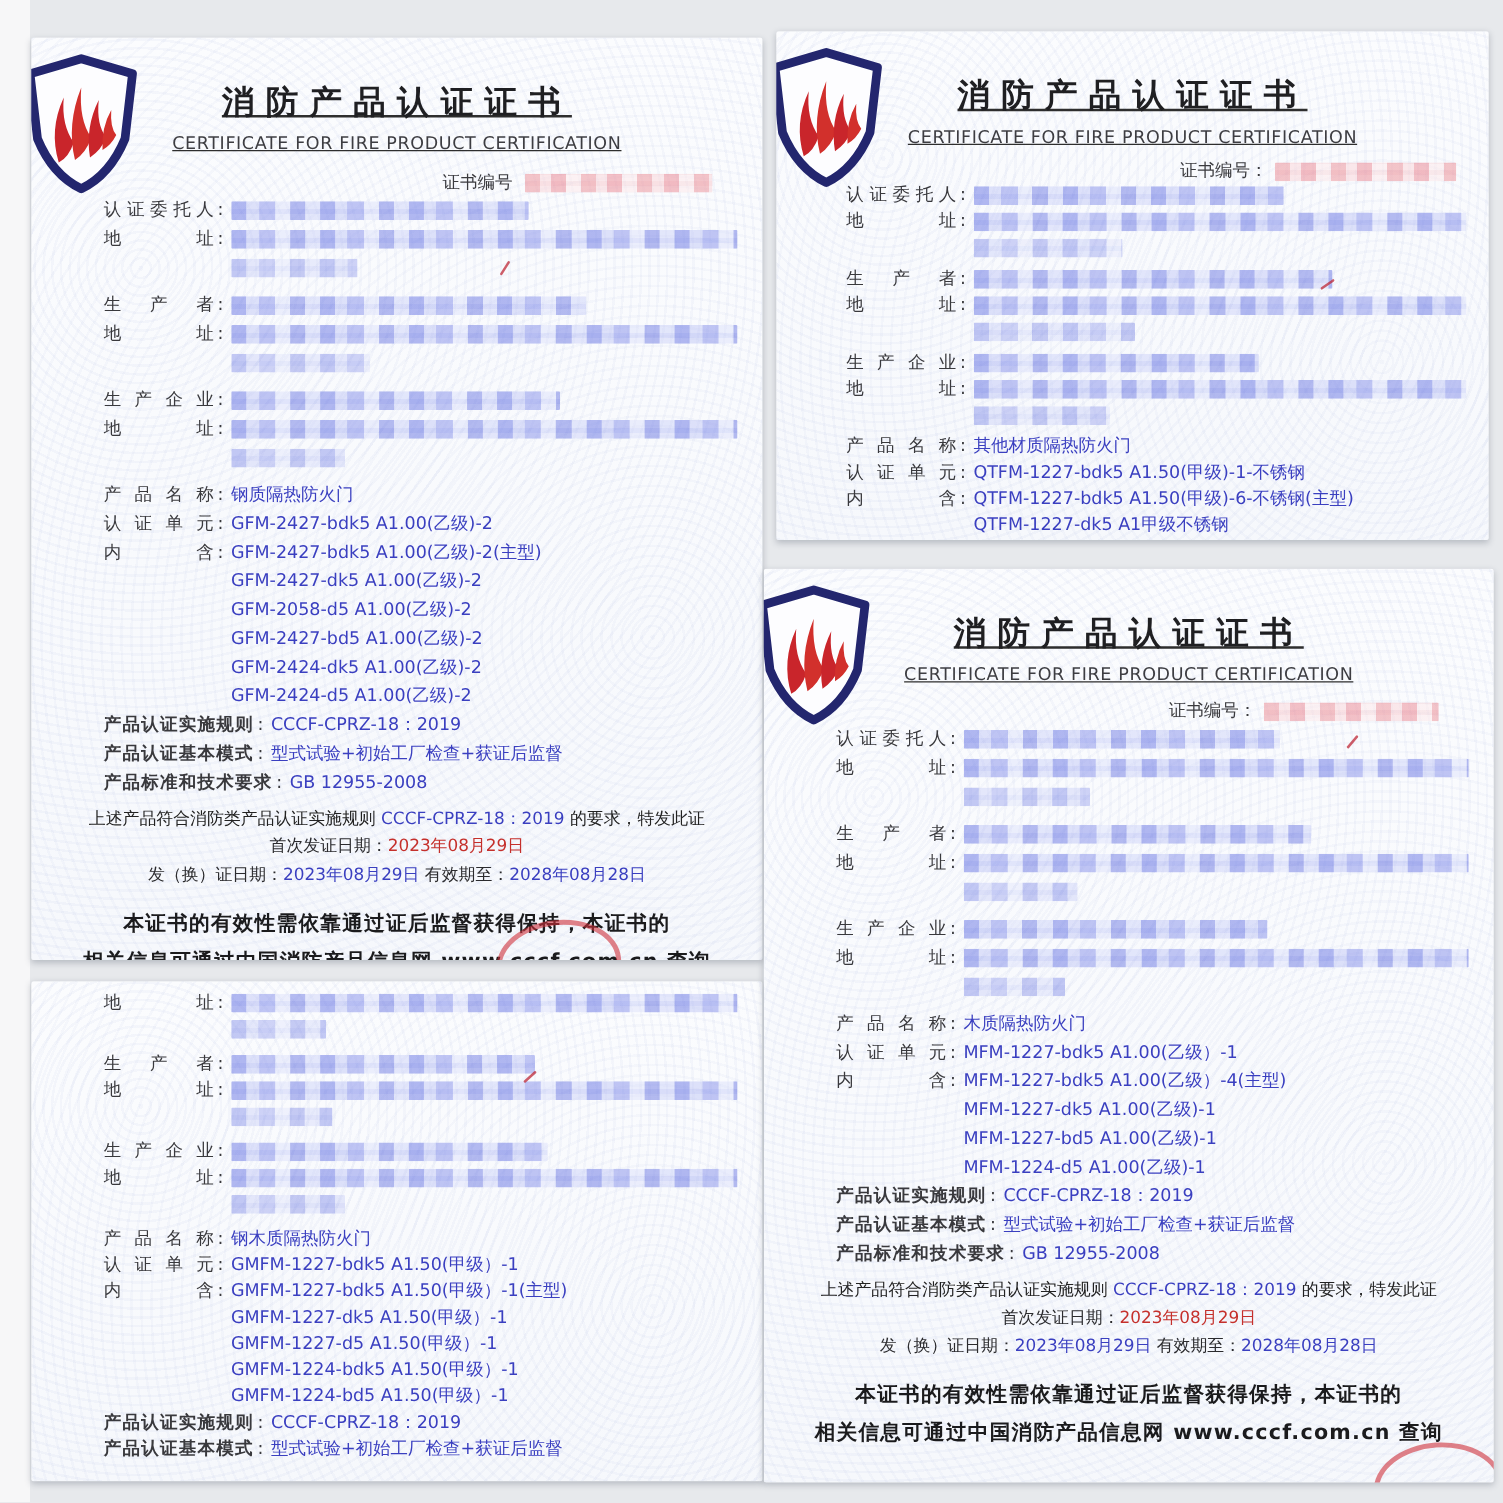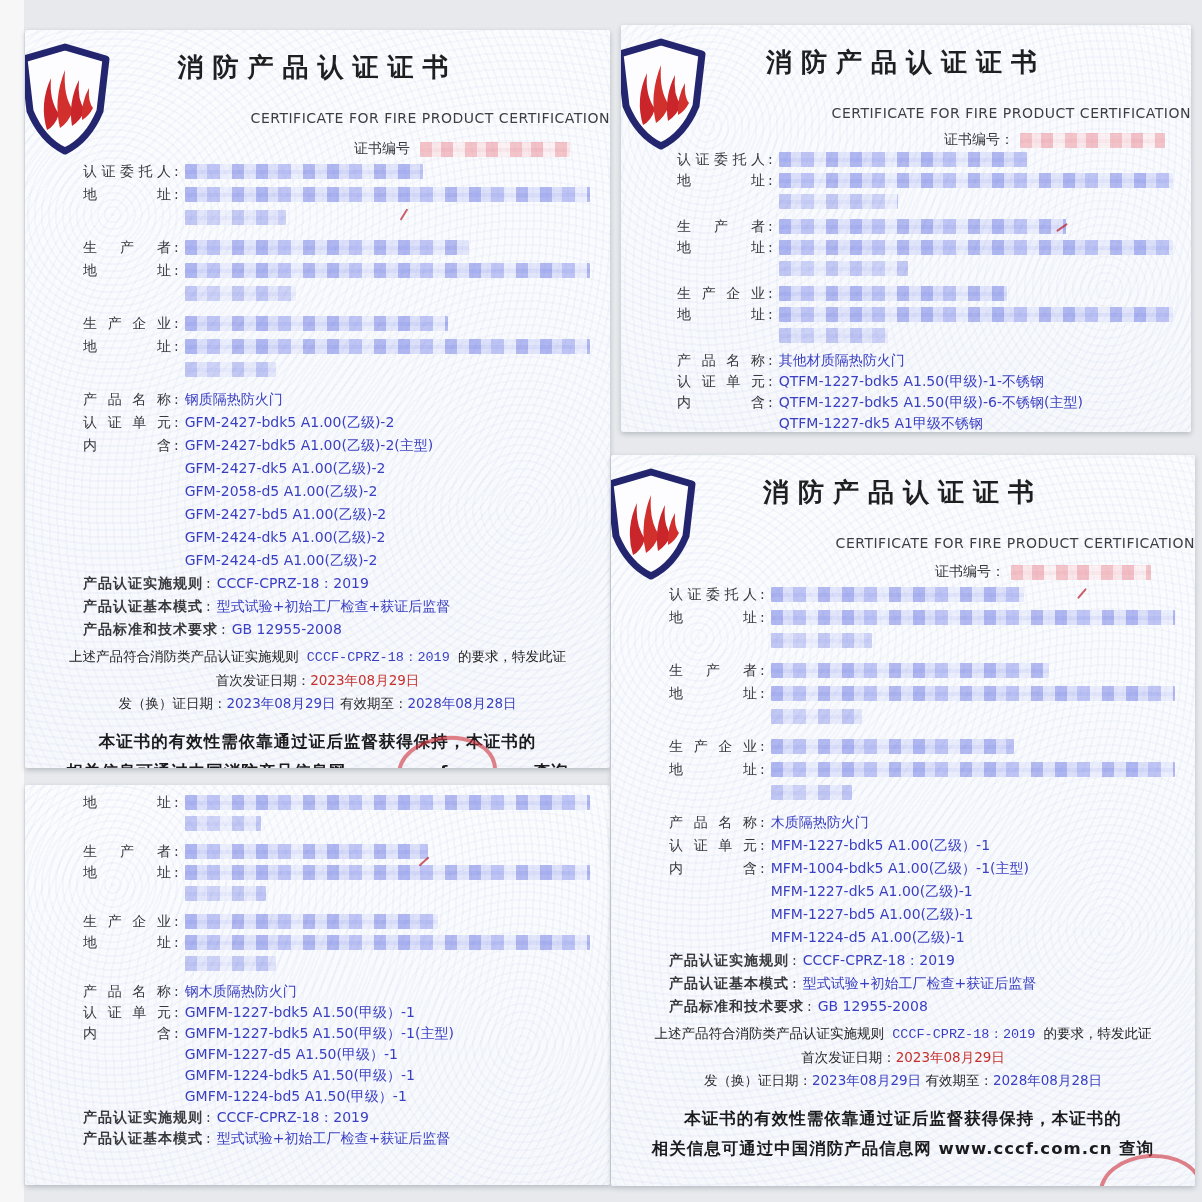--- a/index.html
+++ b/index.html
@@ -11,23 +11,23 @@
       repeating-radial-gradient(circle at 15% 25%, rgba(110,130,200,0.05) 0 2px, transparent 2px 7px),
       repeating-radial-gradient(circle at 85% 65%, rgba(110,130,200,0.045) 0 2px, transparent 2px 8px),
       linear-gradient(180deg,#fbfcfe,#f6f8fc);
     box-shadow:0 2px 5px rgba(40,50,70,0.25);border-radius:2px;overflow:hidden;color:#2e2e2e;}
   .c1{left:25px;top:30px;width:585px;height:738px;}
   .c2{left:621px;top:25px;width:570px;height:407px;}
   .c3{left:25px;top:785px;width:585px;height:400px;}
   .c4{left:611px;top:455px;width:584px;height:731px;}
 
   .logo{position:absolute;left:-12px;top:12px;width:104px;height:116px;}
-  .head{text-align:center;padding-top:20px;}
+  .head{text-align:center;padding-top:34px;text-decoration:underline;}
   .title{font-size:26px;font-weight:bold;letter-spacing:9px;color:#1f1f22;}
-  .subtitle{margin-top:25px;font-size:14px;letter-spacing:0.5px;color:#3d3d42;text-align:right;}
+  .subtitle{margin-top:8px;font-size:14px;letter-spacing:0.5px;color:#3d3d42;}
 
   .body{padding:0 20px 0 58px;}
   .c2 .body{padding:0 18px 0 56px;}
   .c3 .body{padding-top:7px;}
 
   .certno{display:flex;justify-content:flex-end;align-items:center;margin:14px 40px 2px 0;font-size:14px;color:#3a3a3e;}
   .c2 .certno{margin:10px 26px 0 0;}
   .c4 .certno{margin:12px 44px 2px 0;}
 
   .row{display:flex;align-items:center;line-height:23px;min-height:23px;font-size:14px;}
@@ -43,21 +43,21 @@
   .redact{display:inline-block;height:15px;border-radius:1px;
     background-image:
       repeating-linear-gradient(90deg, rgba(101,115,227,.50) 0 12px, rgba(168,177,242,.36) 12px 22px, rgba(120,132,232,.46) 22px 35px, rgba(200,207,249,.30) 35px 47px, rgba(88,102,222,.44) 47px 59px, rgba(178,186,244,.33) 59px 71px),
       repeating-linear-gradient(0deg, rgba(255,255,255,.20) 0 5px, rgba(112,126,231,.10) 5px 9px, rgba(255,255,255,.15) 9px 14px);}
   .redact.lite{opacity:.75;}
   .redact.p{background-image:
       repeating-linear-gradient(90deg, rgba(236,150,158,.55) 0 12px, rgba(248,206,210,.45) 12px 21px, rgba(233,132,144,.5) 21px 33px, rgba(251,224,226,.4) 33px 45px),
       repeating-linear-gradient(0deg, rgba(255,255,255,.25) 0 5px, rgba(236,150,158,.12) 5px 9px);}
 
   .center{text-align:center;font-size:13.5px;color:#222;}
-  .stmt{margin-top:6px;line-height:22px;font-family:Liberation Mono, monospace;}
+  .stmt{margin-top:6px;line-height:22px;}
   .blue{color:#3a3fc0;}
   .red{color:#c5302c;}
   .dateline{line-height:23px;color:#2b2b2e;}
   .footer{margin-top:12px;font-size:16.5px;font-weight:bold;color:#1b1b1d;line-height:30px;text-align:center;letter-spacing:1px;}
 
   .clip{height:11px;overflow:hidden;}
 
   .seal{position:absolute;border:4px solid rgba(206,48,58,.6);border-radius:50%;}
   .seal.s1{left:372px;bottom:-38px;width:92px;height:62px;transform:rotate(-6deg);}
   .seal.s4{left:488px;bottom:-40px;width:96px;height:64px;transform:rotate(-4deg);}
@@ -354,20 +354,25 @@
           <span class="val">GMFM-1227-bdk5 A1.50(甲级）-1</span>
         </div>
       <div class="row">
           <span class="lbl">内含</span>
           <span class="colon">:</span>
           <span class="val">GMFM-1227-bdk5 A1.50(甲级）-1(主型)</span>
         </div>
       <div class="row">
           <span class="lbl"></span>
           <span class="colon" style="visibility:hidden">:</span>
+          <span class="val">GMFM-1227-dk5 A1.50(甲级）-1</span>
+        </div>
+      <div class="row">
+          <span class="lbl"></span>
+          <span class="colon" style="visibility:hidden">:</span>
           <span class="val">GMFM-1227-d5 A1.50(甲级）-1</span>
         </div>
       <div class="row">
           <span class="lbl"></span>
           <span class="colon" style="visibility:hidden">:</span>
           <span class="val">GMFM-1224-bdk5 A1.50(甲级）-1</span>
         </div>
       <div class="row">
           <span class="lbl"></span>
           <span class="colon" style="visibility:hidden">:</span>
@@ -461,21 +466,21 @@
           <span class="val">木质隔热防火门</span>
         </div>
       <div class="row">
           <span class="lbl">认证单元</span>
           <span class="colon">:</span>
           <span class="val">MFM-1227-bdk5 A1.00(乙级）-1</span>
         </div>
       <div class="row">
           <span class="lbl">内含</span>
           <span class="colon">:</span>
-          <span class="val">MFM-1004-bdk5 A1.00(乙级）-1(主型)</span>
+          <span class="val">MFM-1227-bdk5 A1.00(乙级）-4(主型)</span>
         </div>
       <div class="row">
           <span class="lbl"></span>
           <span class="colon" style="visibility:hidden">:</span>
           <span class="val">MFM-1227-dk5 A1.00(乙级)-1</span>
         </div>
       <div class="row">
           <span class="lbl"></span>
           <span class="colon" style="visibility:hidden">:</span>
           <span class="val">MFM-1227-bd5 A1.00(乙级)-1</span>

